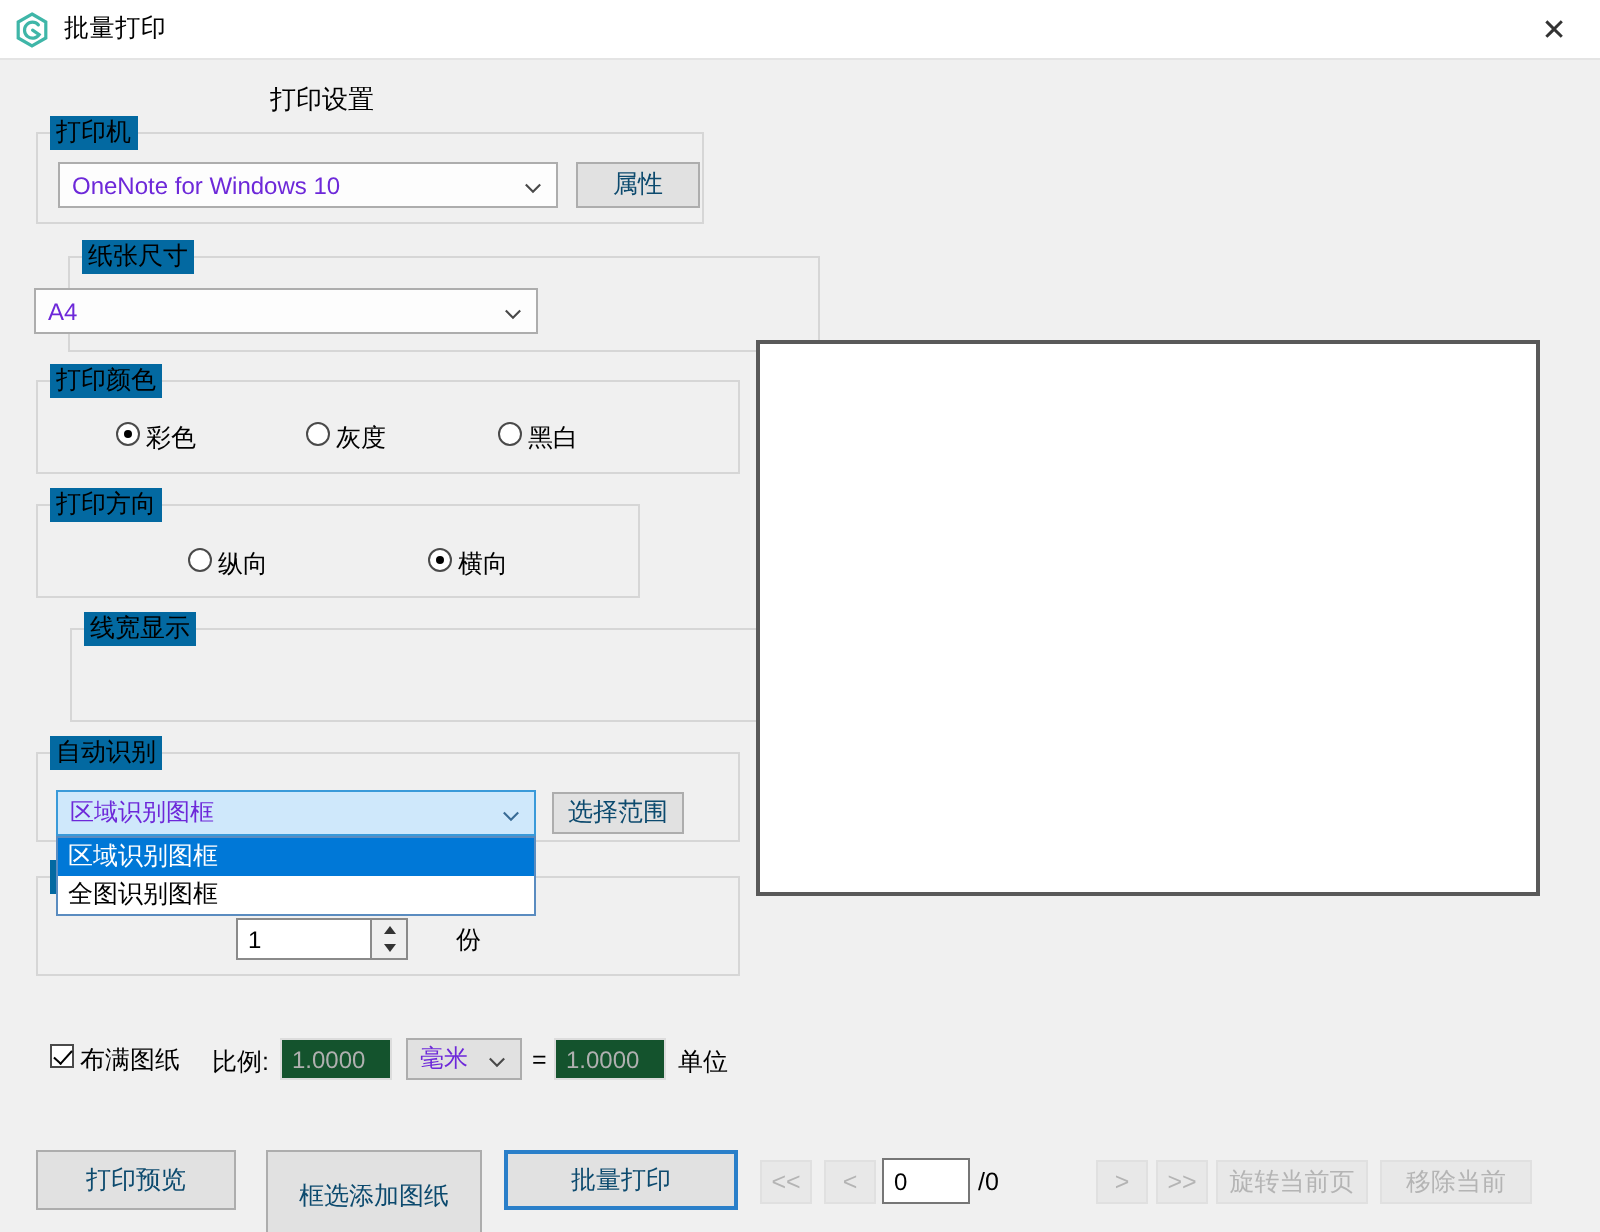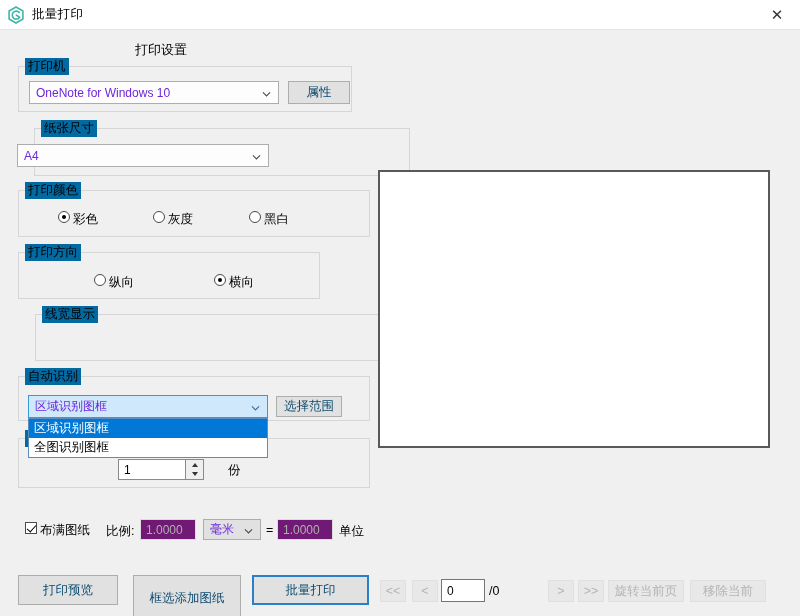--- a/index.html
+++ b/index.html
@@ -160,21 +160,21 @@
   .textbox {
     position: absolute;
     background: #ffffff;
     border: 1px solid #8a8a8a;
     font-size: 12px;
     display: flex; align-items: center;
     padding-left: 5px;
     color: #000;
   }
   .textbox.readonly {
-    background: #701a75;
+    background: #14532d;
     border: 1px solid #dcdcdc;
     color: #b0b0b0;
   }
 
   .spinner {
     position: absolute;
     width: 18px;
     background: #efefef;
     border: 1px solid #8a8a8a;
     border-left: none;

